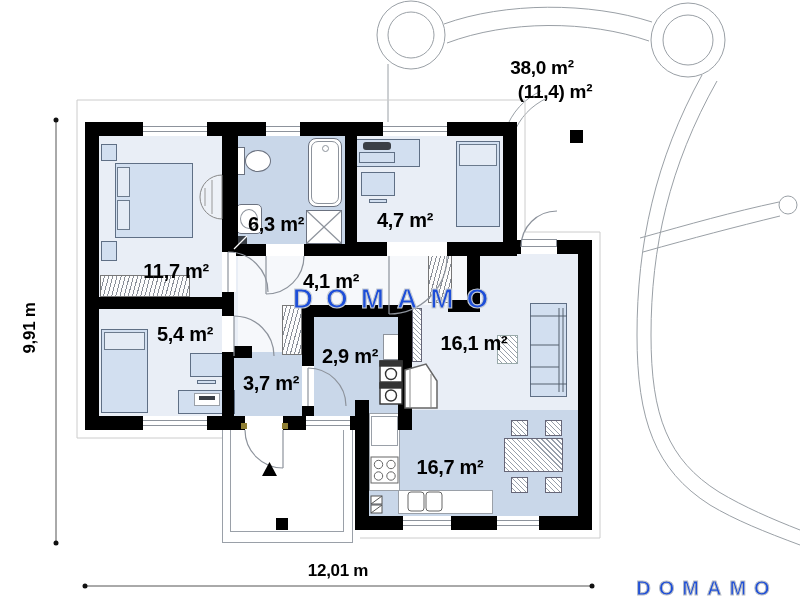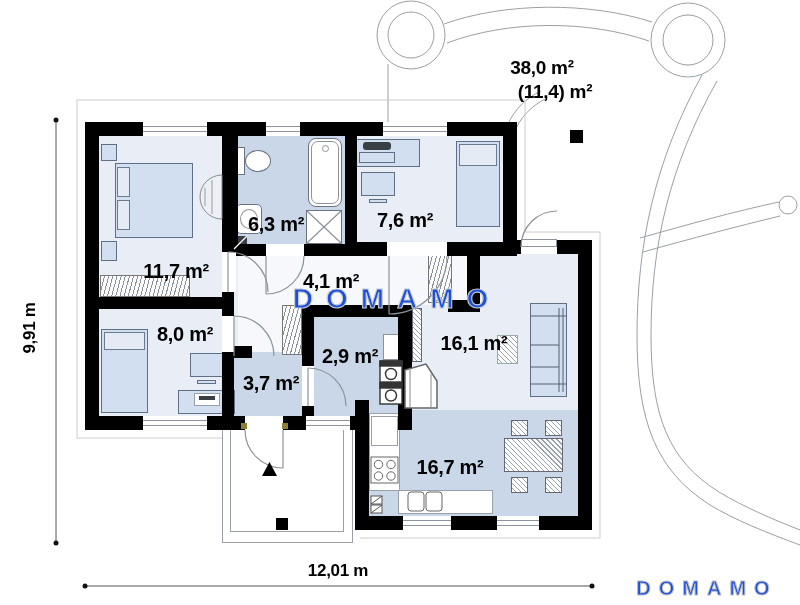--- a/index.html
+++ b/index.html
@@ -233,23 +233,23 @@
         <circle cx="592" cy="586" r="2.5"></circle>
       <circle cx="56" cy="120" r="2.5"></circle>
         <circle cx="56" cy="543" r="2.5"></circle>
     </g>
   </svg>
 
   <div class="abs" style="left:570px;top:130px;width:13px;height:13px;background:#000;"></div>
 
   <div class="lbl" style="left:176px;top:271px;">11,7 m²</div>
   <div class="lbl" style="left:276px;top:191px;margin-top:33px;">6,3 m²</div>
-  <div class="lbl" style="left:405px;top:220px;">7,6 m²</div>
+  <div class="lbl" style="left:405px;top:220px;">4,7 m²</div>
   <div class="lbl" style="left:331px;top:281px;">4,1 m²</div>
-  <div class="lbl" style="left:185px;top:334px;">8,0 m²</div>
+  <div class="lbl" style="left:185px;top:334px;">5,4 m²</div>
   <div class="lbl" style="left:350px;top:356px;">2,9 m²</div>
   <div class="lbl" style="left:271px;top:383px;">3,7 m²</div>
   <div class="lbl" style="left:474px;top:319px;margin-top:24px;">16,1 m²</div>
   <div class="lbl" style="left:450px;top:467px;">16,7 m²</div>
 
   <div class="lbl lbl-terrace" style="left:542px;top:68px;">38,0 m²</div>
   <div class="lbl lbl-terrace" style="left:555px;top:92px;">(11,4) m²</div>
 
   <div class="lbl lbl-dim" style="left:338px;top:571px;">12,01 m</div>
   <div class="lbl lbl-dim lbl-dim-v" style="left:30px;top:328px;">9,91 m</div>

